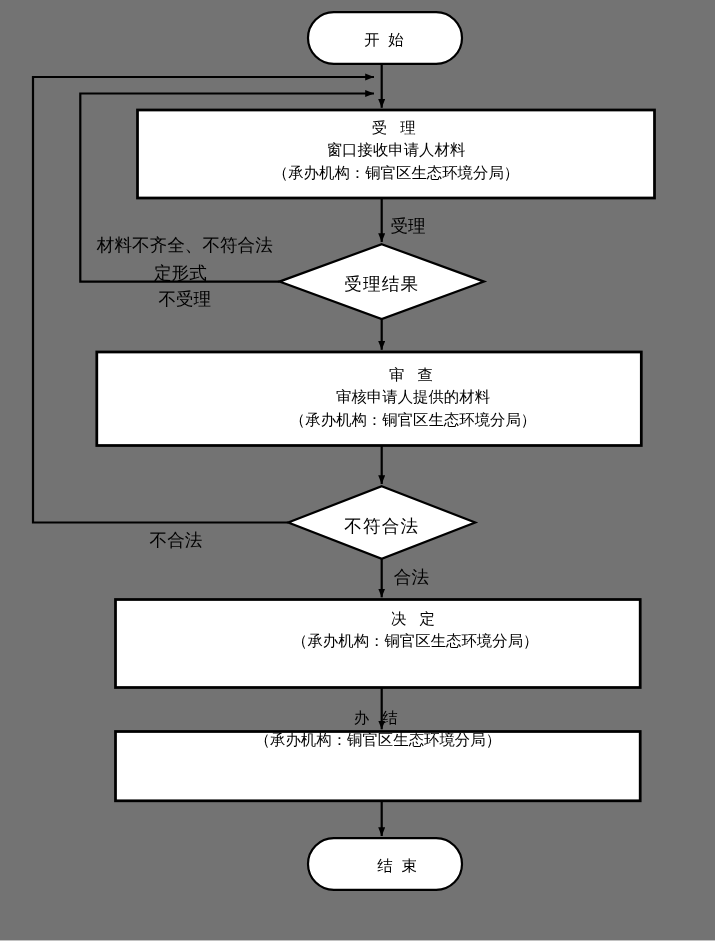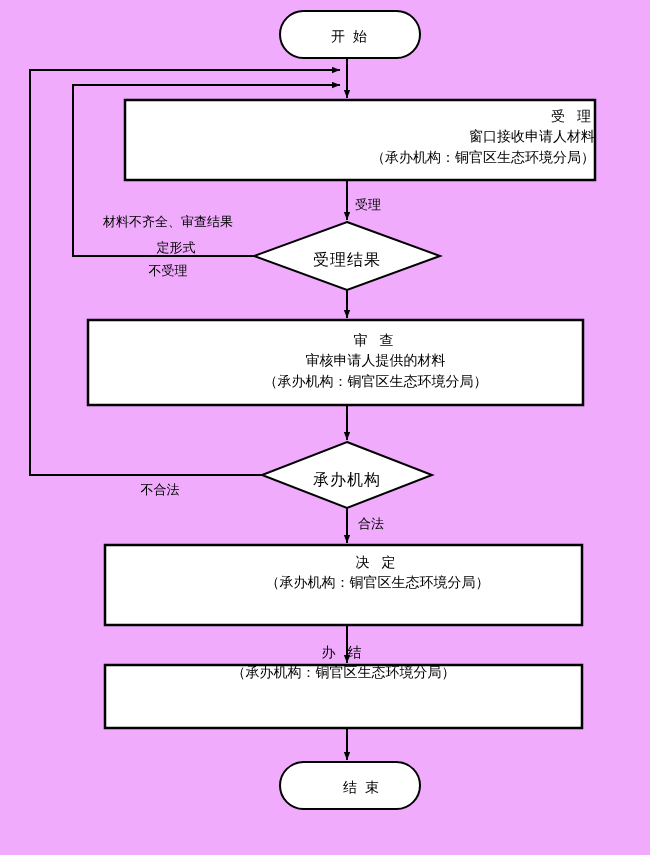--- a/index.html
+++ b/index.html
@@ -4,21 +4,21 @@
 <style>
   html, body {
     margin: 0;
     padding: 0;
     background: #ffffff;
   }
   #canvas {
     position: relative;
     width: 650px;
     height: 855px;
-    background: #f0abfc;
+    background: #737373;
     font-family: "Liberation Sans", "DejaVu Sans", sans-serif;
     overflow: hidden;
   }
   svg.diagram {
     position: absolute;
     left: 0;
     top: 0;
     width: 650px;
     height: 855px;
   }
@@ -39,21 +39,21 @@
   }
   .box-line {
     font-size: 14px;
   }
   .diamond-label {
     font-size: 16px;
     letter-spacing: 1px;
   }
   .edge-label {
     position: absolute;
-    font-size: 13px;
+    font-size: 16px;
     color: #000000;
     white-space: nowrap;
     text-align: center;
   }
   .edge-label.left-multi {
     text-align: center;
   }
 </style>
 </head>
 <body>
@@ -97,41 +97,41 @@
 
     <rect x="280" y="762" width="140" height="47" rx="23.5" ry="23.5" fill="#ffffff" stroke="#000000" stroke-width="2"></rect>
 
     <polyline points="254,256 73,256 73,85 340,85" fill="none" stroke="#000000" stroke-width="2" marker-end="url(#arrow)"></polyline>
 
     <polyline points="262,475 30,475 30,70 340,70" fill="none" stroke="#000000" stroke-width="2" marker-end="url(#arrow)"></polyline>
   </svg>
 
   <div class="node-text term-label" style="left:280px; top:26px; width:140px;">开 始</div>
 
-  <div class="node-text" style="left:125px; top:106px; width:470px;text-align:right;">
+  <div class="node-text" style="left:125px; top:106px; width:470px;">
     <div class="box-title">受  理</div>
     <div class="box-line">窗口接收申请人材料</div>
     <div class="box-line">（承办机构：铜官区生态环境分局）</div>
   </div>
 
   <div class="edge-label" style="left:355px; top:196px;">受理</div>
 
   <div class="node-text diamond-label" style="left:277px; top:248px; width:140px;">受理结果</div>
 
-  <div class="edge-label left-multi" style="left:88px; top:213px; width:160px;">材料不齐全、审查结果</div>
-  <div class="edge-label left-multi" style="left:96px; top:239px; width:160px;">定形式</div>
+  <div class="edge-label left-multi" style="left:88px; top:213px; width:160px;">材料不齐全、不符合法</div>
+  <div class="edge-label left-multi" style="left:84px; top:239px; width:160px;">定形式</div>
   <div class="edge-label left-multi" style="left:88px; top:262px; width:160px;">不受理</div>
 
   <div class="node-text" style="left:88px; top:330px; width:575px;">
     <div class="box-title">审  查</div>
     <div class="box-line">审核申请人提供的材料</div>
     <div class="box-line">（承办机构：铜官区生态环境分局）</div>
   </div>
 
-  <div class="node-text diamond-label" style="left:277px; top:468px; width:140px;">承办机构</div>
+  <div class="node-text diamond-label" style="left:277px; top:468px; width:140px;">不符合法</div>
 
   <div class="edge-label left-multi" style="left:80px; top:481px; width:160px;">不合法</div>
 
   <div class="edge-label" style="left:358px; top:515px;text-align:right;">合法</div>
 
   <div class="node-text" style="left:105px; top:552px; width:545px;text-align:center;">
     <div class="box-title">决  定</div>
     <div class="box-line">（承办机构：铜官区生态环境分局）</div>
   </div>
 

